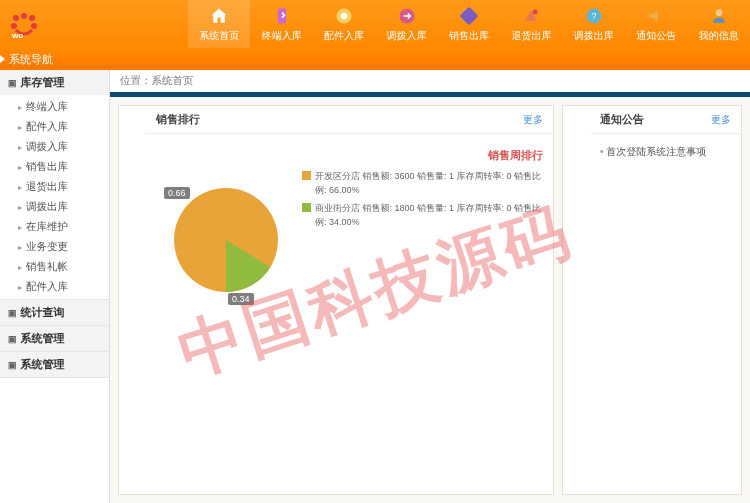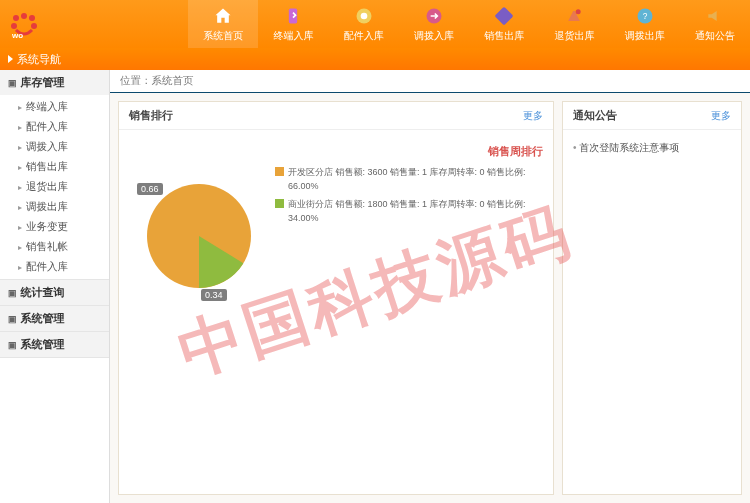--- a/index.html
+++ b/index.html
@@ -10,38 +10,38 @@
 .logo-icon { width: 32px; height: 28px; margin-right: 6px; position: relative; }
 .logo-icon svg { width: 100%; height: 100%; }
 .system-title { font-size: 15px; font-weight: bold; letter-spacing: 1px; }
 .nav-items { display: flex; flex: 1; height: 100%; }
 .nav-item { flex: 1; display: flex; flex-direction: column; align-items: center; justify-content: center; cursor: pointer; font-size: 10px; padding: 2px 0; }
 .nav-item.active { background: rgba(255,255,255,0.15); }
 .nav-icon { width: 22px; height: 22px; margin-bottom: 2px; display: flex; align-items: center; justify-content: center; }
 .nav-icon svg { width: 20px; height: 20px; }
 
 .subheader { height: 22px; background: linear-gradient(#ff8a00, #ff7700); display: flex; align-items: center; }
-.subheader-left { width: 110px; padding-left: 8px; color: #fff; font-size: 11px; display: flex; align-items: center; gap: 4px; }
+.subheader-left { width: 110px; color: #fff; font-size: 11px; display: flex; align-items: center; gap: 4px; }
 .subheader-arrow { width: 0; height: 0; border-left: 5px solid #fff; border-top: 4px solid transparent; border-bottom: 4px solid transparent; display: inline-block; }
 
 .main { display: flex; height: calc(100% - 70px); }
 
 .sidebar { width: 110px; background: #fff; border-right: 1px solid #ddd; }
 .sidebar-group { border-bottom: 1px solid #e5e5e5; }
 .sidebar-head { background: #f3f3f3; padding: 5px 8px; font-size: 11px; font-weight: bold; color: #333; display: flex; align-items: center; gap: 4px; cursor: pointer; }
 .sidebar-head .collapse-icon { font-size: 9px; color: #666; }
 .sidebar-items { padding: 2px 0; }
 .sidebar-item { padding: 3px 8px 3px 18px; font-size: 10.5px; color: #555; cursor: pointer; display: flex; align-items: center; }
 .sidebar-item::before { content: "▸"; font-size: 8px; color: #999; margin-right: 4px; }
 
 .content { flex: 1; padding: 0; background: #faf8f5; display: flex; flex-direction: column; }
-.breadcrumb { padding: 4px 10px; font-size: 10.5px; color: #777; background: #fff; border-bottom: 1px solid #0c4a6e; }
+.breadcrumb { padding: 4px 10px; font-size: 10.5px; color: #777; background: #fff; border-bottom: 5px solid #0c4a6e; }
 .content-body { flex: 1; display: flex; gap: 8px; padding: 8px; }
 
-.panel { background: #fff; border: 1px solid #e8e0d0; }
+.panel { background: #fff; border: 1px solid #e8e0d0; padding-left: 27px; }
 .panel-head { padding: 6px 10px; border-bottom: 1px solid #eee; display: flex; justify-content: space-between; align-items: center; }
 .panel-title { font-size: 11px; font-weight: bold; color: #444; }
 .panel-more { font-size: 10px; color: #4a90d9; cursor: pointer; }
 .panel-body { padding: 8px 10px; font-size: 10px; color: #666; }
 
 .panel-left { flex: 1; min-width: 0; }
 .panel-right { width: 180px; }
 
 .chart-title { text-align: right; color: #d9534f; font-size: 11px; font-weight: bold; margin: 6px 0; }
 .chart-area { display: flex; gap: 6px; align-items: flex-start; }
@@ -141,20 +141,29 @@
       <span>调拨出库</span>
     </div>
     <div class="nav-item">
       <span class="nav-icon">
           <svg viewBox="0 0 24 24">
             <path d="M4 10v4h4l6 4V6l-6 4z" fill="#e8b050"></path>
           </svg>
         </span>
       <span>通知公告</span>
     </div>
+    <div class="nav-item">
+      <span class="nav-icon">
+          <svg viewBox="0 0 24 24">
+            <circle cx="12" cy="8" r="4" fill="#f4c890"></circle>
+            <path d="M5 20c0-4 3-6 7-6s7 2 7 6z" fill="#5a8fc4"></path>
+          </svg>
+        </span>
+      <span>我的信息</span>
+    </div>
   </div>
 </div>
 
 <div class="subheader">
   <div class="subheader-left">
     <span class="subheader-arrow"></span>
     <span>系统导航</span>
   </div>
 </div>
 
@@ -165,20 +174,21 @@
           <span class="collapse-icon">▣</span>
           <span>库存管理</span>
         </div>
       <div class="sidebar-items">
         <div class="sidebar-item">终端入库</div>
         <div class="sidebar-item">配件入库</div>
         <div class="sidebar-item">调拨入库</div>
         <div class="sidebar-item">销售出库</div>
         <div class="sidebar-item">退货出库</div>
         <div class="sidebar-item">调拨出库</div>
+        <div class="sidebar-item">在库维护</div>
         <div class="sidebar-item">业务变更</div>
         <div class="sidebar-item">销售礼帐</div>
         <div class="sidebar-item">配件入库</div>
       </div>
     </div>
     <div class="sidebar-group">
       <div class="sidebar-head">
           <span class="collapse-icon">▣</span>
           <span>统计查询</span>
         </div>

